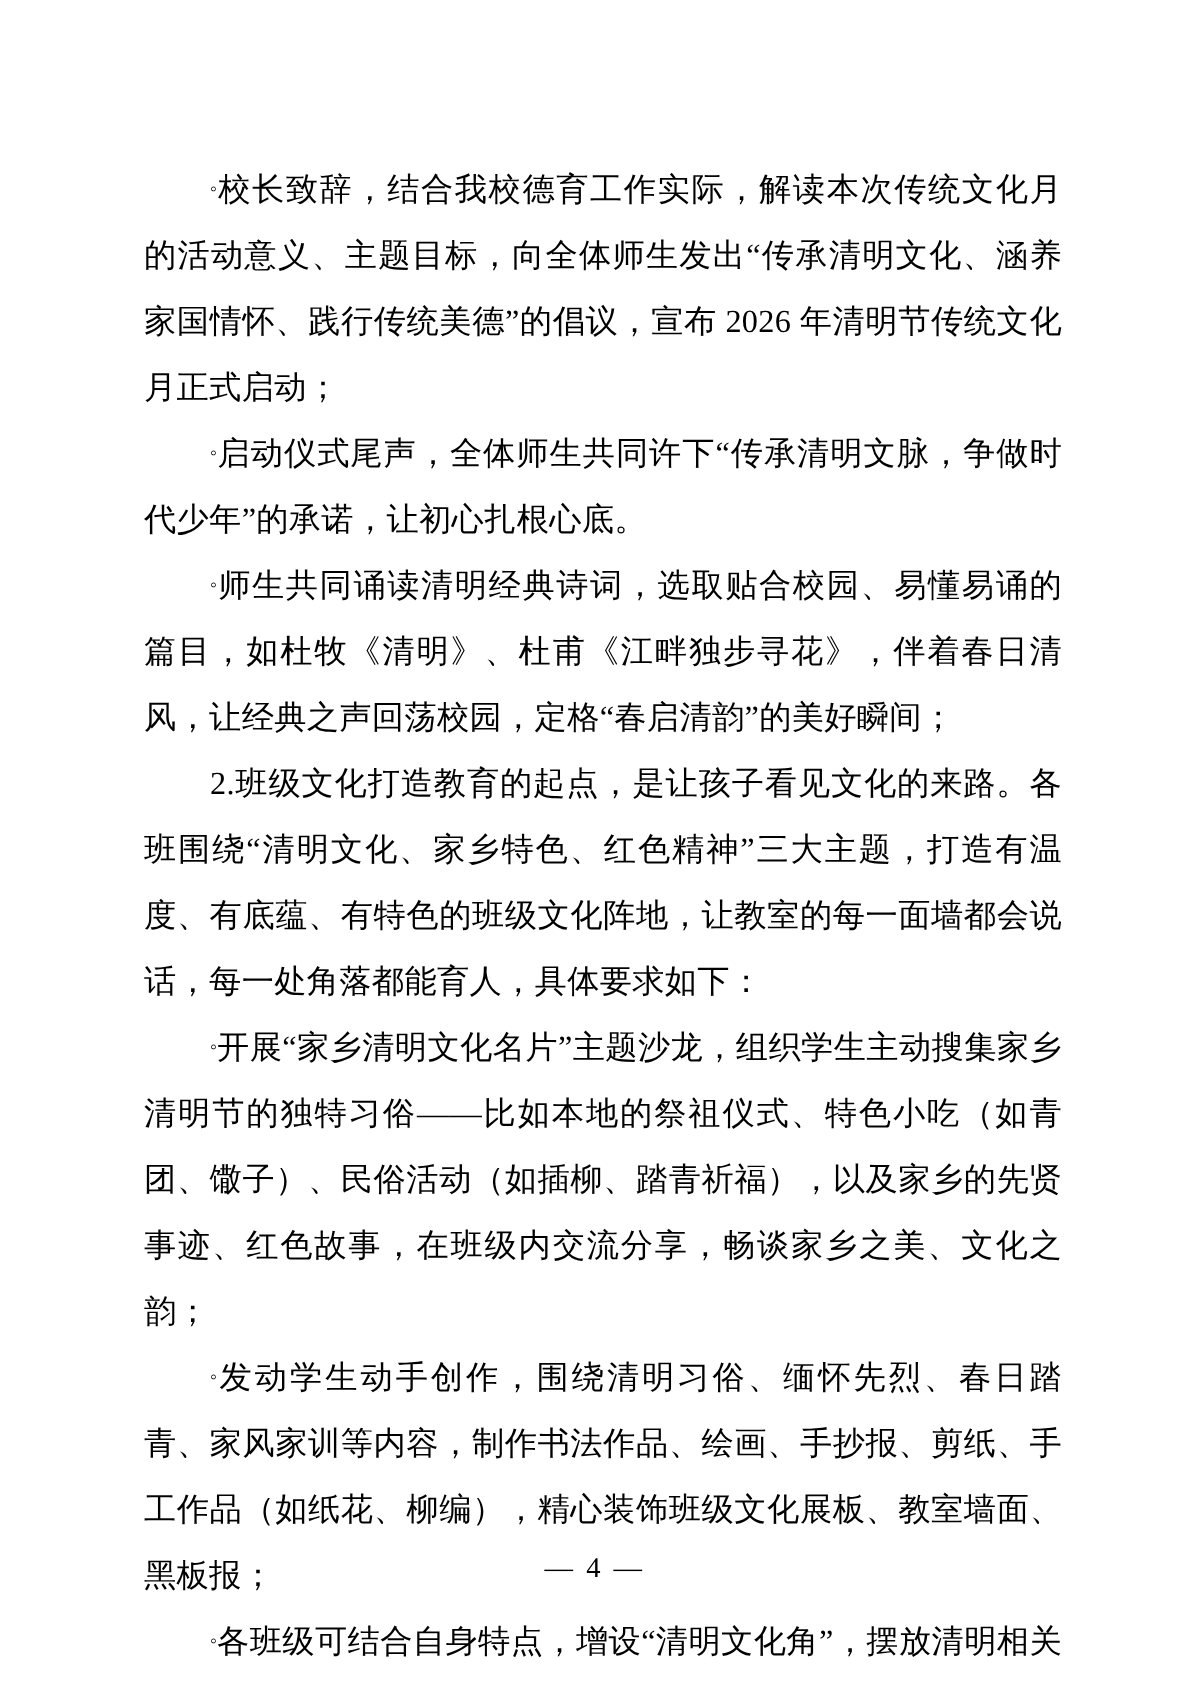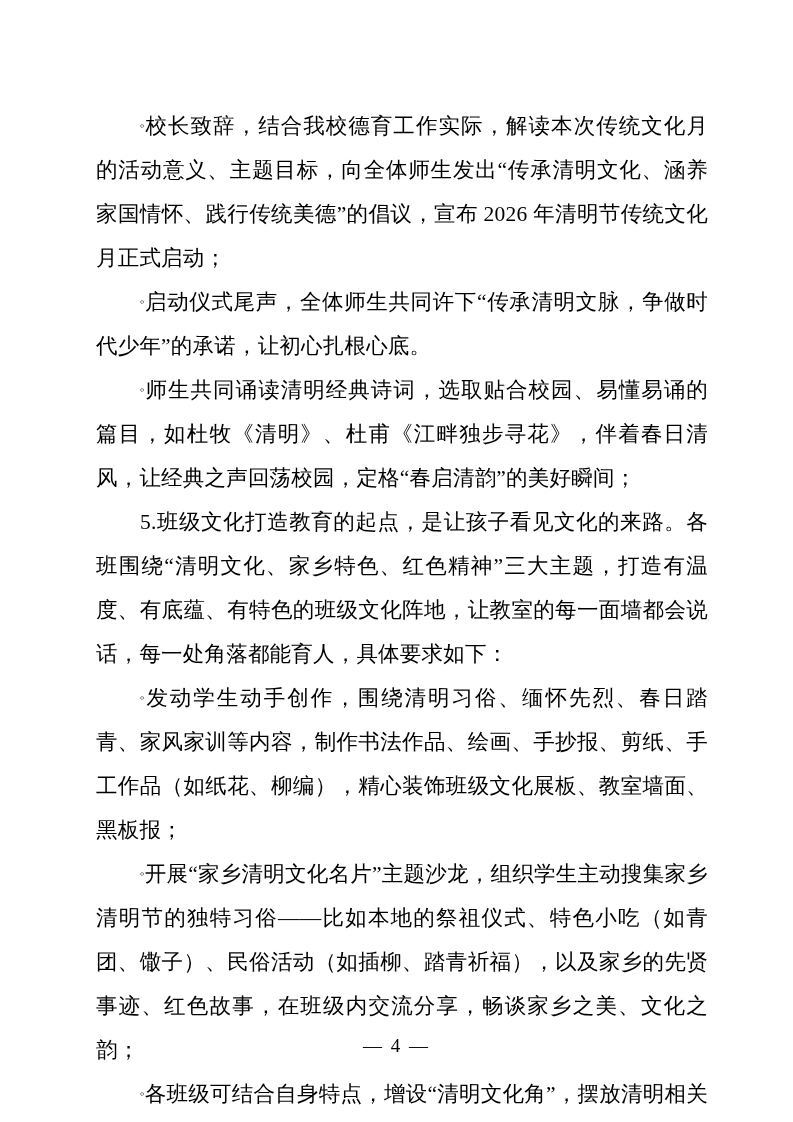--- a/index.html
+++ b/index.html
@@ -62,24 +62,24 @@
 
 <div class="page">
   <div class="content">
 
     <p class="bullet"><span class="bullet-mark">◦</span><span>校长致辞，结合我校德育工作实际，解读本次传统文化月的活动意义、主题目标，向全体师生发出“传承清明文化、涵养家国情怀、践行传统美德”的倡议，宣布 2026 年清明节传统文化月正式启动；</span></p>
 
     <p class="bullet"><span class="bullet-mark">◦</span><span>启动仪式尾声，全体师生共同许下“传承清明文脉，争做时代少年”的承诺，让初心扎根心底。</span></p>
 
     <p class="bullet"><span class="bullet-mark">◦</span><span>师生共同诵读清明经典诗词，选取贴合校园、易懂易诵的篇目，如杜牧《清明》、杜甫《江畔独步寻花》，伴着春日清风，让经典之声回荡校园，定格“春启清韵”的美好瞬间；</span></p>
 
-    <p class="indent"><span>5.班级文化打造教育的起点，是让孩子看见文化的来路。各班围绕“清明文化、家乡特色、红色精神”三大主题，打造有温度、有底蕴、有特色的班级文化阵地，让教室的每一面墙都会说话，每一处角落都能育人，具体要求如下：</span></p>
+    <p class="indent"><span>2.班级文化打造教育的起点，是让孩子看见文化的来路。各班围绕“清明文化、家乡特色、红色精神”三大主题，打造有温度、有底蕴、有特色的班级文化阵地，让教室的每一面墙都会说话，每一处角落都能育人，具体要求如下：</span></p>
+
+    <p class="bullet"><span class="bullet-mark">◦</span><span>开展“家乡清明文化名片”主题沙龙，组织学生主动搜集家乡清明节的独特习俗——比如本地的祭祖仪式、特色小吃（如青团、馓子）、民俗活动（如插柳、踏青祈福），以及家乡的先贤事迹、红色故事，在班级内交流分享，畅谈家乡之美、文化之韵；</span></p>
 
     <p class="bullet"><span class="bullet-mark">◦</span><span>发动学生动手创作，围绕清明习俗、缅怀先烈、春日踏青、家风家训等内容，制作书法作品、绘画、手抄报、剪纸、手工作品（如纸花、柳编），精心装饰班级文化展板、教室墙面、黑板报；</span></p>
-
-    <p class="bullet"><span class="bullet-mark">◦</span><span>开展“家乡清明文化名片”主题沙龙，组织学生主动搜集家乡清明节的独特习俗——比如本地的祭祖仪式、特色小吃（如青团、馓子）、民俗活动（如插柳、踏青祈福），以及家乡的先贤事迹、红色故事，在班级内交流分享，畅谈家乡之美、文化之韵；</span></p>
 
     <p class="bullet"><span class="bullet-mark">◦</span><span>各班级可结合自身特点，增设“清明文化角”，摆放清明相关书籍、学生作品，营造沉浸式的文化氛围；所有班级需在 4</span></p>
 
   </div>
 
   <div class="pagenum">— 4 —</div>
 </div>
 
 </body></html>

